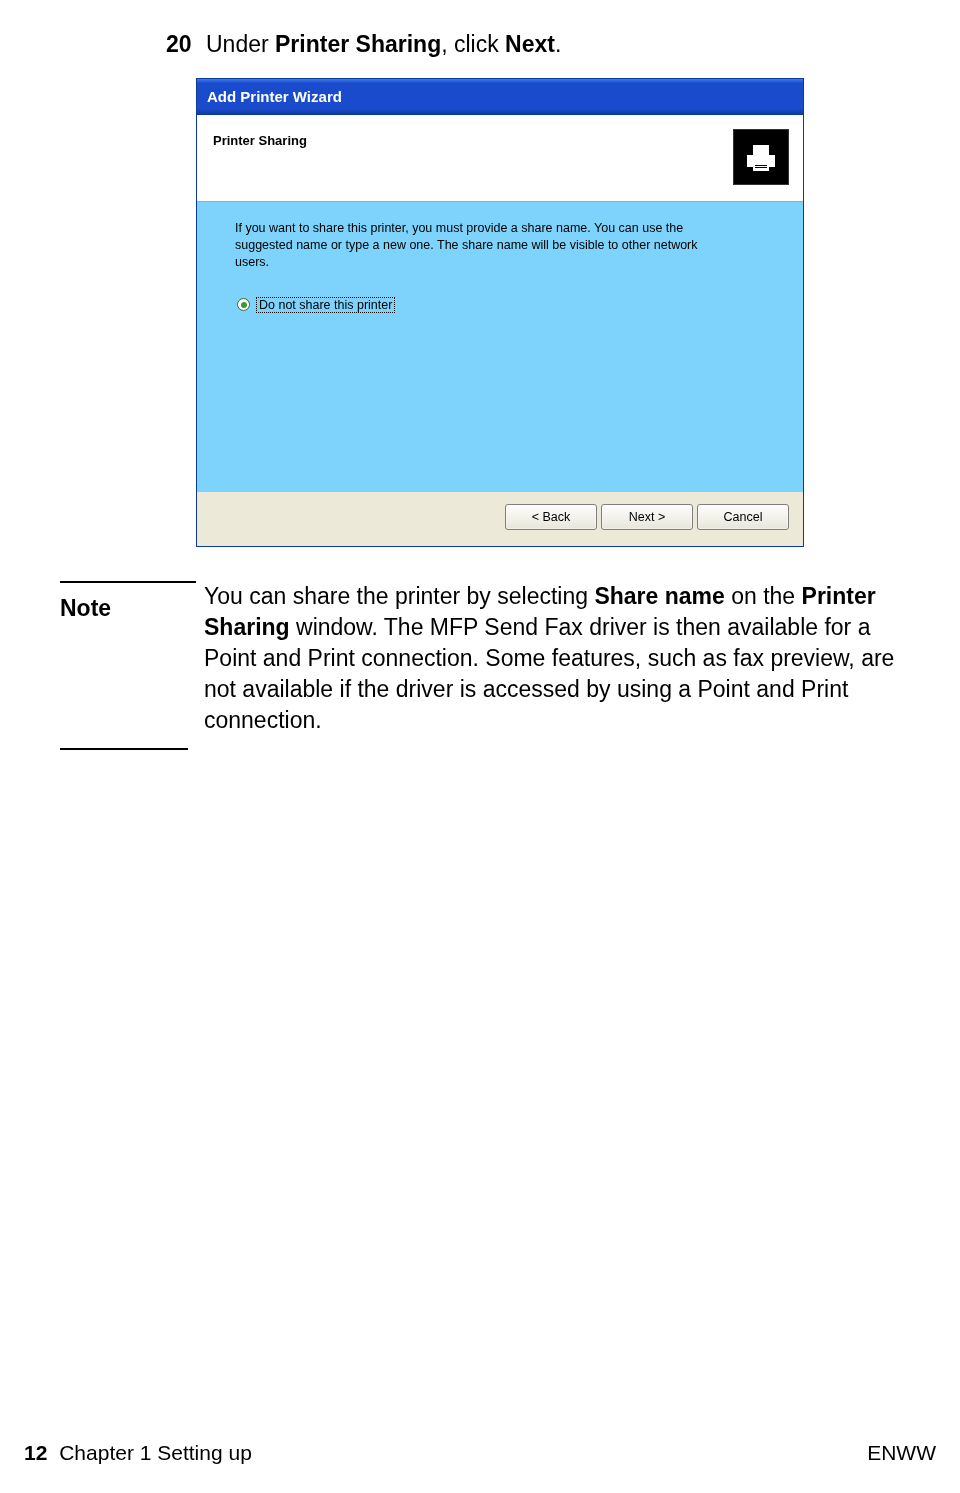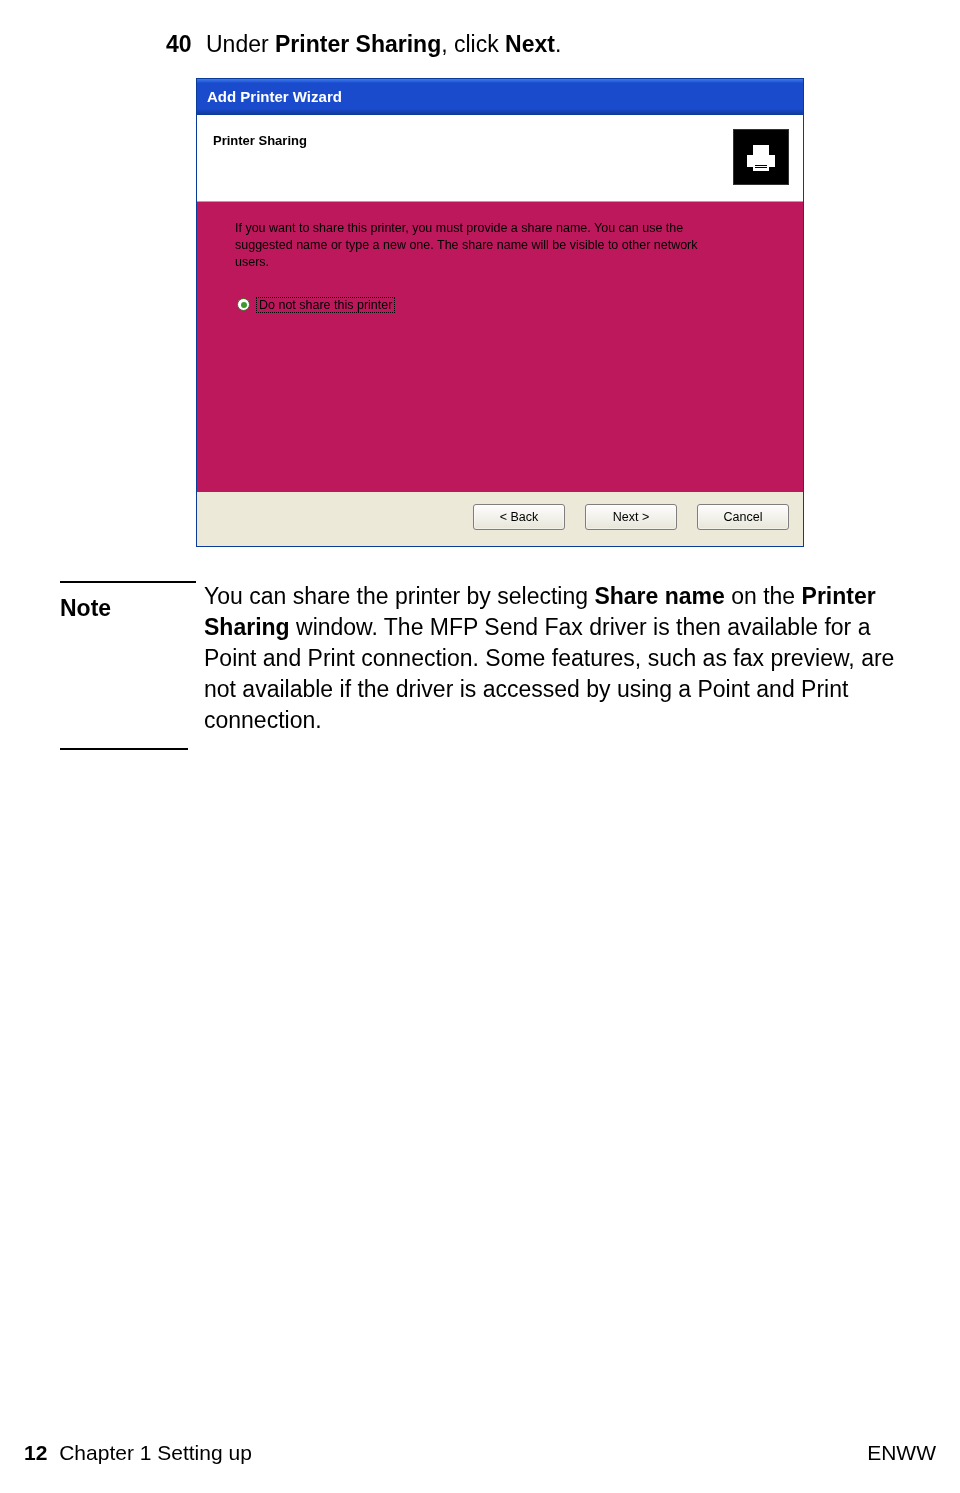--- a/index.html
+++ b/index.html
@@ -57,21 +57,21 @@
   .header-text .h-title { font-weight: bold; font-size: 13px; margin-bottom: 4px; }
   .header-text .h-sub { font-size: 13px; margin-left: 18px; }
   .header-icon {
     width: 56px; height: 56px; background: #000; display: flex;
     align-items: center; justify-content: center; margin-left: 10px;
     box-shadow: inset 0 0 0 1px #333;
   }
   .header-icon svg { width: 40px; height: 40px; }
 
   .client {
-    background: #be185d;
+    background: #7dd3fc;
     padding: 18px 36px 18px 36px;
     min-height: 290px;
   }
   .client .desc {
     font-size: 12.5px;
     line-height: 1.35;
     margin: 0 0 26px 2px;
     max-width: 500px;
   }
   .radio-row {
@@ -93,21 +93,21 @@
     padding: 0 2px;
   }
   .share-input {
     width: 300px; height: 22px; border: 1px solid #7b9ebd; background: #fff;
     margin-left: 10px;
   }
 
   .button-row {
     display: flex;
     justify-content: flex-end;
-    gap: 20px;
+    gap: 4px;
     padding: 12px 14px 16px 14px;
     background: #ece9d8;
   }
   .btn {
     min-width: 92px;
     height: 26px;
     border: 1px solid #7e7e7e;
     border-radius: 3px;
     background: linear-gradient(#fdfdfd, #e8e6da);
     font-size: 12.5px;
@@ -152,21 +152,21 @@
   }
   .footer .pg { }
   .footer .pg .pnum { font-weight: bold; margin-right: 6px; }
 </style>
 </head>
 <body>
 
 <div class="page">
 
   <div class="step">
-    <span class="num b">40</span>
+    <span class="num b">20</span>
     <span>Under </span><span class="b">Printer Sharing</span><span>, click </span><span class="b">Next</span><span>.</span>
   </div>
 
   <div class="dialog">
     <div class="titlebar">
       <span>Add Printer Wizard</span>
     </div>
     <div class="header-pane">
       <div class="header-text">
         <div class="h-title">Printer Sharing</div>

